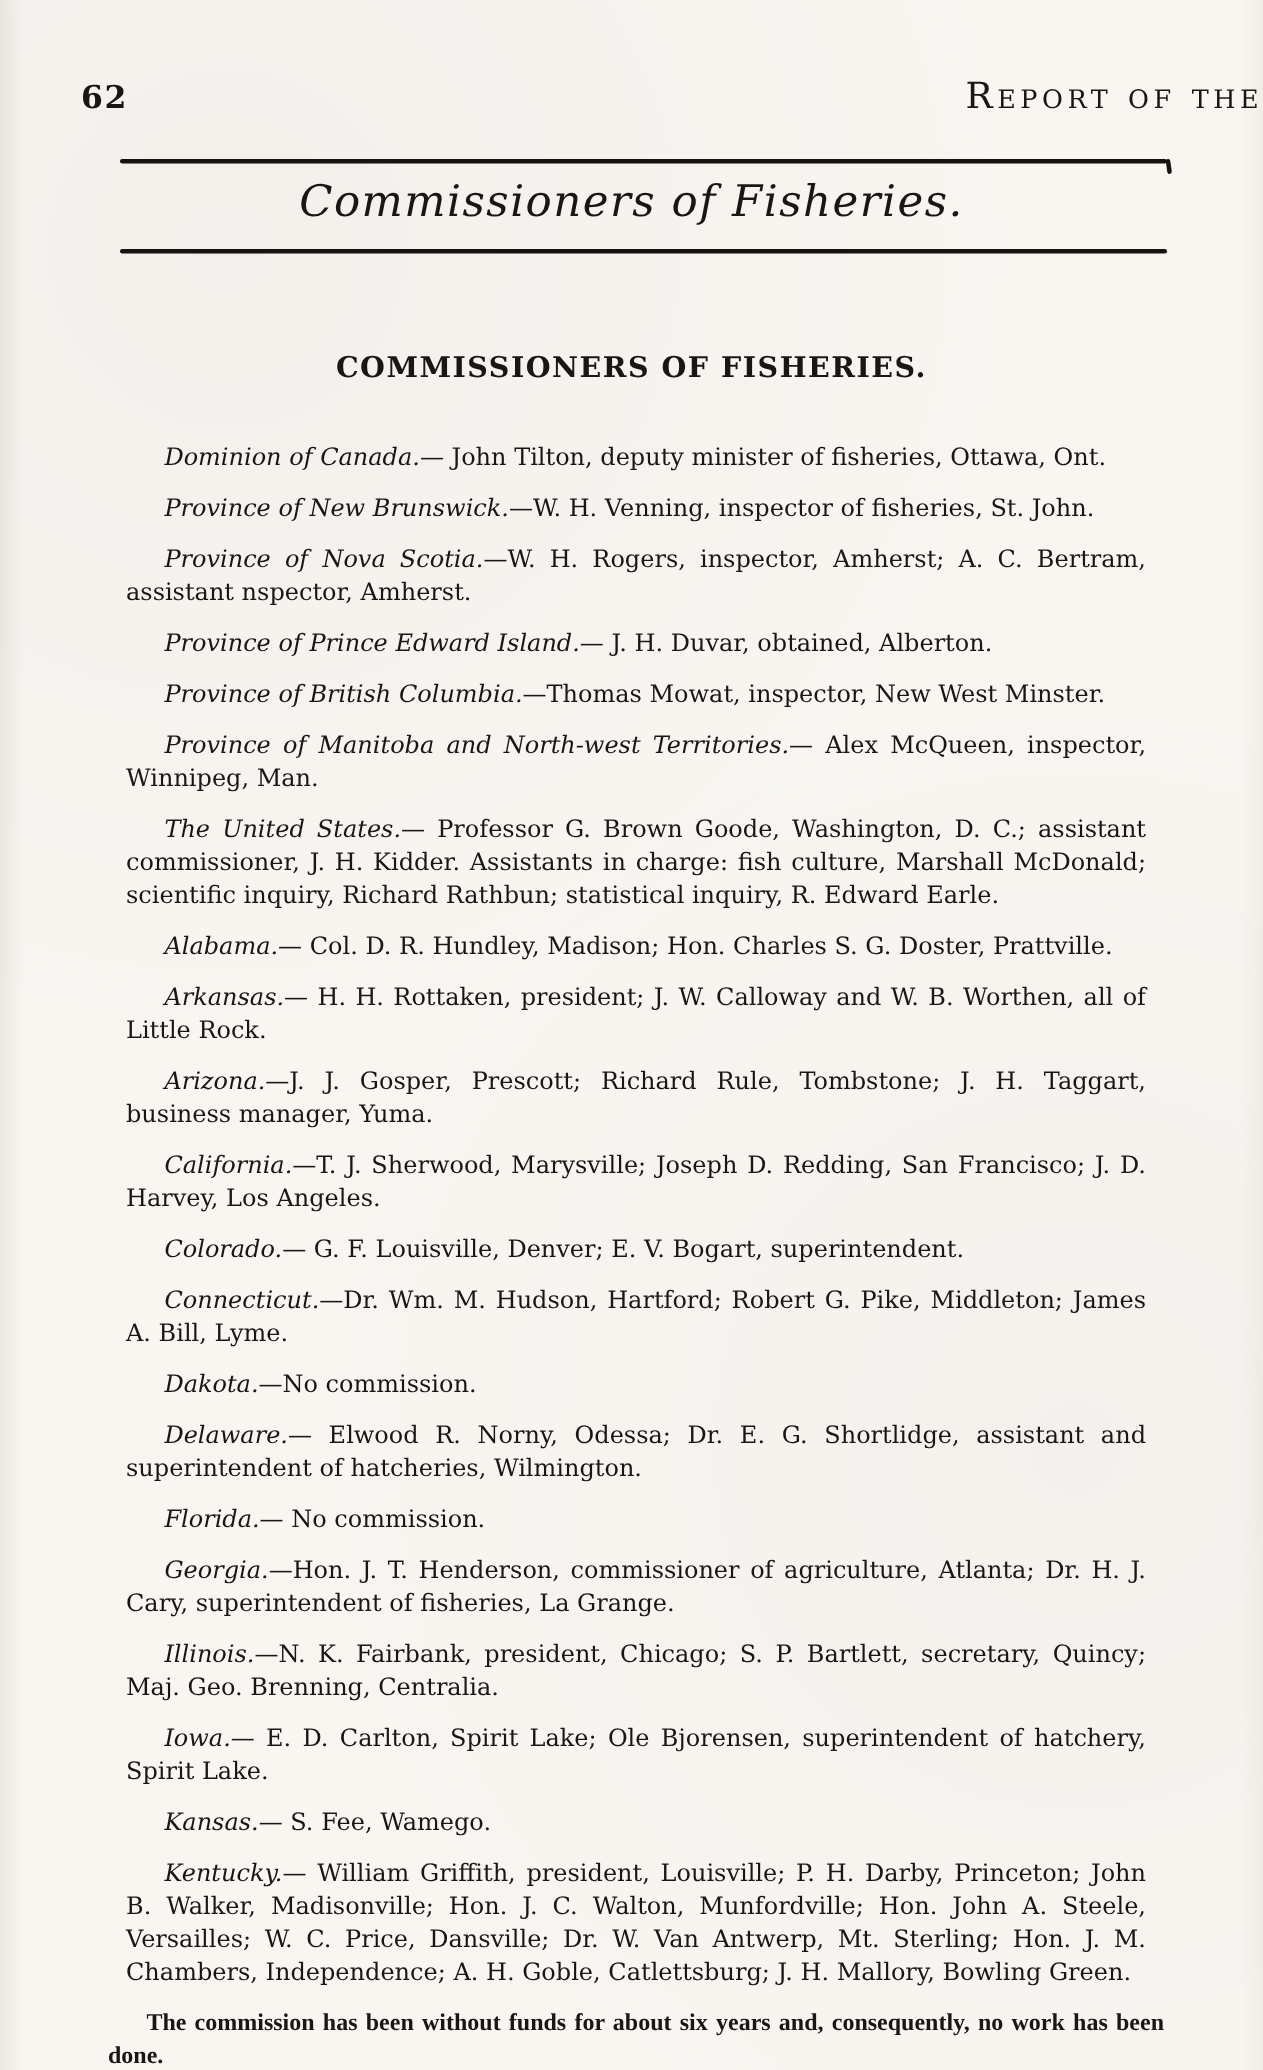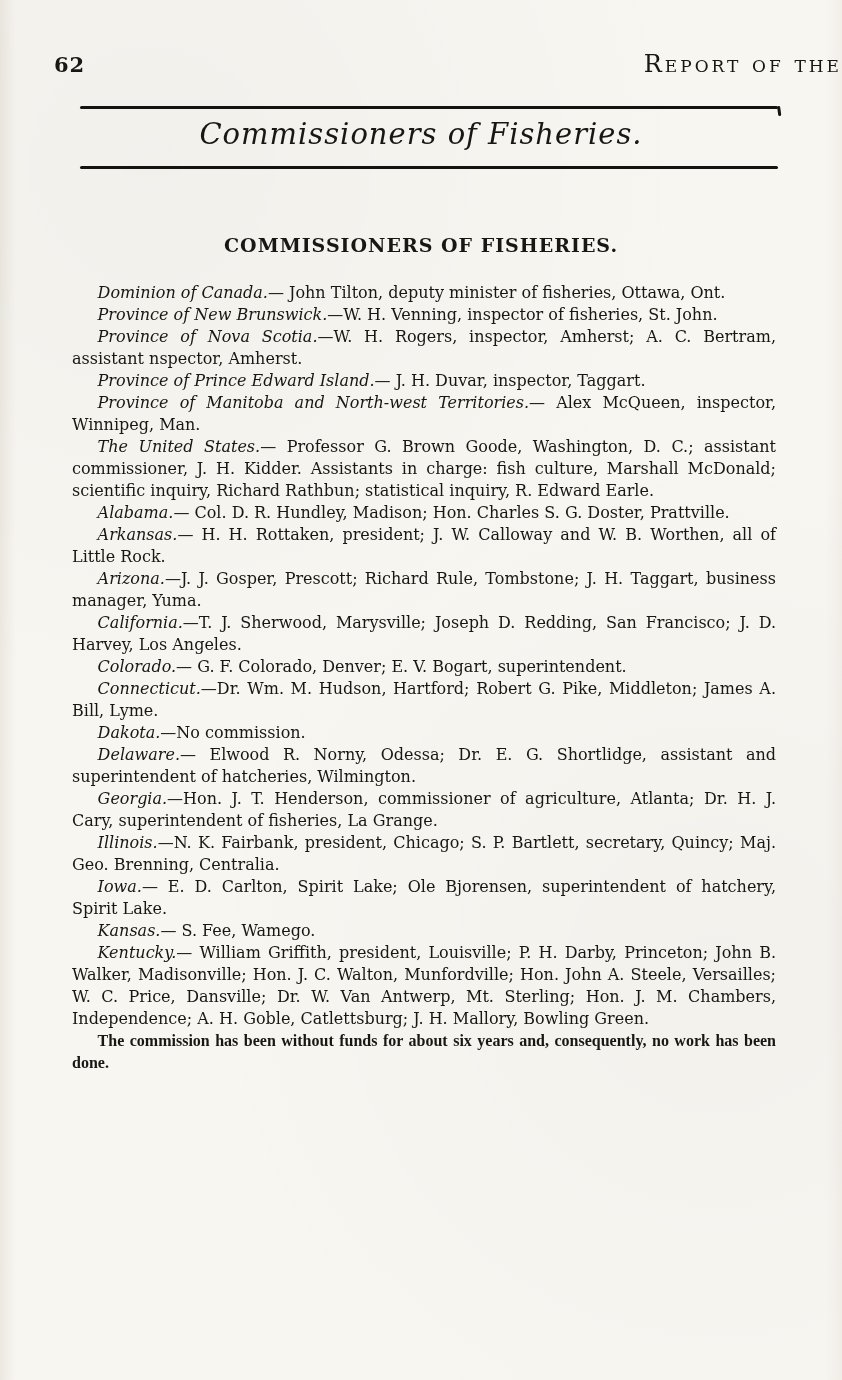--- a/index.html
+++ b/index.html
@@ -102,21 +102,21 @@
     line-height: 29px;
     text-align: justify;
     text-indent: 2em;
     font-weight: 500;
   }
   .entries-list {
     font-size: 16px;
     line-height: 22px;
   }
   .entry {
-    margin: 0;
+    margin: 12px;
     text-align: justify;
     text-indent: 1.6em;
   }
   .entry-label {
     font-style: italic;
   }
   .closing-paragraph {
     margin: 0;
     font-size: 16px;
     line-height: 22px;
@@ -146,44 +146,46 @@
 
   <div class="content">
 
     <div class="entries-list">
   <p class="entry"><span class="entry-label">Dominion of Canada.</span><span class="entry-text">— John Tilton, deputy minister of fisheries, Ottawa, Ont.</span></p>
 
   <p class="entry"><span class="entry-label">Province of New Brunswick.</span><span class="entry-text">—W. H. Venning, inspector of fisheries, St. John.</span></p>
 
   <p class="entry"><span class="entry-label">Province of Nova Scotia.</span><span class="entry-text">—W. H. Rogers, inspector, Amherst; A. C. Bertram, assistant nspector, Amherst.</span></p>
 
-  <p class="entry"><span class="entry-label">Province of Prince Edward Island.</span><span class="entry-text">— J. H. Duvar, inspector, Taggart.</span></p>
-
-
+  <p class="entry"><span class="entry-label">Province of Prince Edward Island.</span><span class="entry-text">— J. H. Duvar, obtained, Alberton.</span></p>
+
+
+  <p class="entry"><span class="entry-label">Province of British Columbia.</span><span class="entry-text">—Thomas Mowat, inspector, New West Minster.</span></p>
 
   <p class="entry"><span class="entry-label">Province of Manitoba and North-west Territories.</span><span class="entry-text">— Alex McQueen, inspector, Winnipeg, Man.</span></p>
 
   <p class="entry"><span class="entry-label">The United States.</span><span class="entry-text">— Professor G. Brown Goode, Washington, D. C.; assistant commissioner, J. H. Kidder.  Assistants in charge: fish culture, Marshall McDonald; scientific inquiry, Richard Rathbun; statistical inquiry, R. Edward Earle.</span></p>
 
   <p class="entry"><span class="entry-label">Alabama.</span><span class="entry-text">— Col. D. R. Hundley, Madison; Hon. Charles S. G. Doster, Prattville.</span></p>
 
   <p class="entry"><span class="entry-label">Arkansas.</span><span class="entry-text">— H. H. Rottaken, president; J. W. Calloway and W. B. Worthen, all of Little Rock.</span></p>
 
   <p class="entry"><span class="entry-label">Arizona.</span><span class="entry-text">—J. J. Gosper, Prescott; Richard Rule, Tombstone; J. H. Taggart, business manager, Yuma.</span></p>
 
   <p class="entry"><span class="entry-label">California.</span><span class="entry-text">—T. J. Sherwood, Marysville; Joseph D. Redding, San Francisco; J. D. Harvey, Los Angeles.</span></p>
 
-  <p class="entry"><span class="entry-label">Colorado.</span><span class="entry-text">— G. F. Colorado, Denver; E. V. Bogart, superintendent.</span></p>
+  <p class="entry"><span class="entry-label">Colorado.</span><span class="entry-text">— G. F. Louisville, Denver; E. V. Bogart, superintendent.</span></p>
 
   <p class="entry"><span class="entry-label">Connecticut.</span><span class="entry-text">—Dr. Wm. M. Hudson, Hartford; Robert G. Pike, Middleton; James A. Bill, Lyme.</span></p>
 
   <p class="entry"><span class="entry-label">Dakota.</span><span class="entry-text">—No commission.</span></p>
 
   <p class="entry"><span class="entry-label">Delaware.</span><span class="entry-text">— Elwood R. Norny, Odessa; Dr. E. G. Shortlidge, assistant and superintendent of hatcheries, Wilmington.</span></p>
 
+  <p class="entry"><span class="entry-label">Florida.</span><span class="entry-text">— No commission.</span></p>
 
   <p class="entry"><span class="entry-label">Georgia.</span><span class="entry-text">—Hon. J. T. Henderson, commissioner of agriculture, Atlanta; Dr. H. J. Cary, superintendent of fisheries, La Grange.</span></p>
 
   <p class="entry"><span class="entry-label">Illinois.</span><span class="entry-text">—N. K. Fairbank, president, Chicago; S. P. Bartlett, secretary, Quincy; Maj. Geo. Brenning, Centralia.</span></p>
 
 
   <p class="entry"><span class="entry-label">Iowa.</span><span class="entry-text">— E. D. Carlton, Spirit Lake; Ole Bjorensen, superintendent of hatchery, Spirit Lake.</span></p>
 
   <p class="entry"><span class="entry-label">Kansas.</span><span class="entry-text">— S. Fee, Wamego.</span></p>
 

